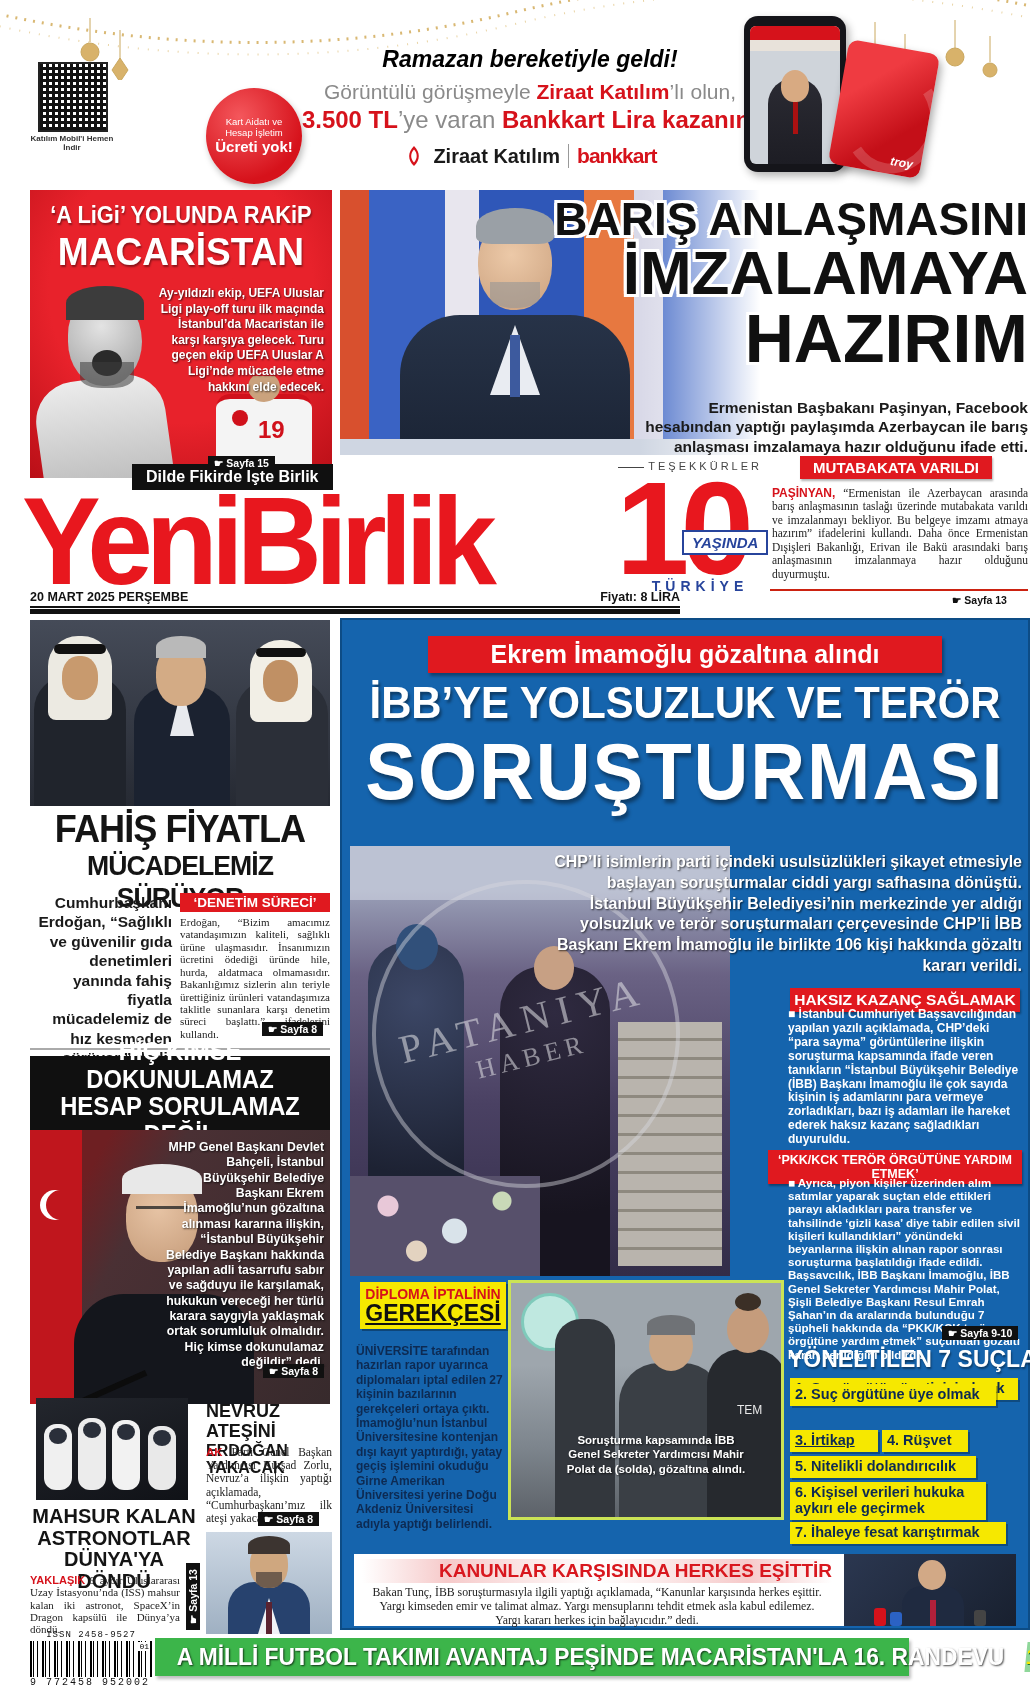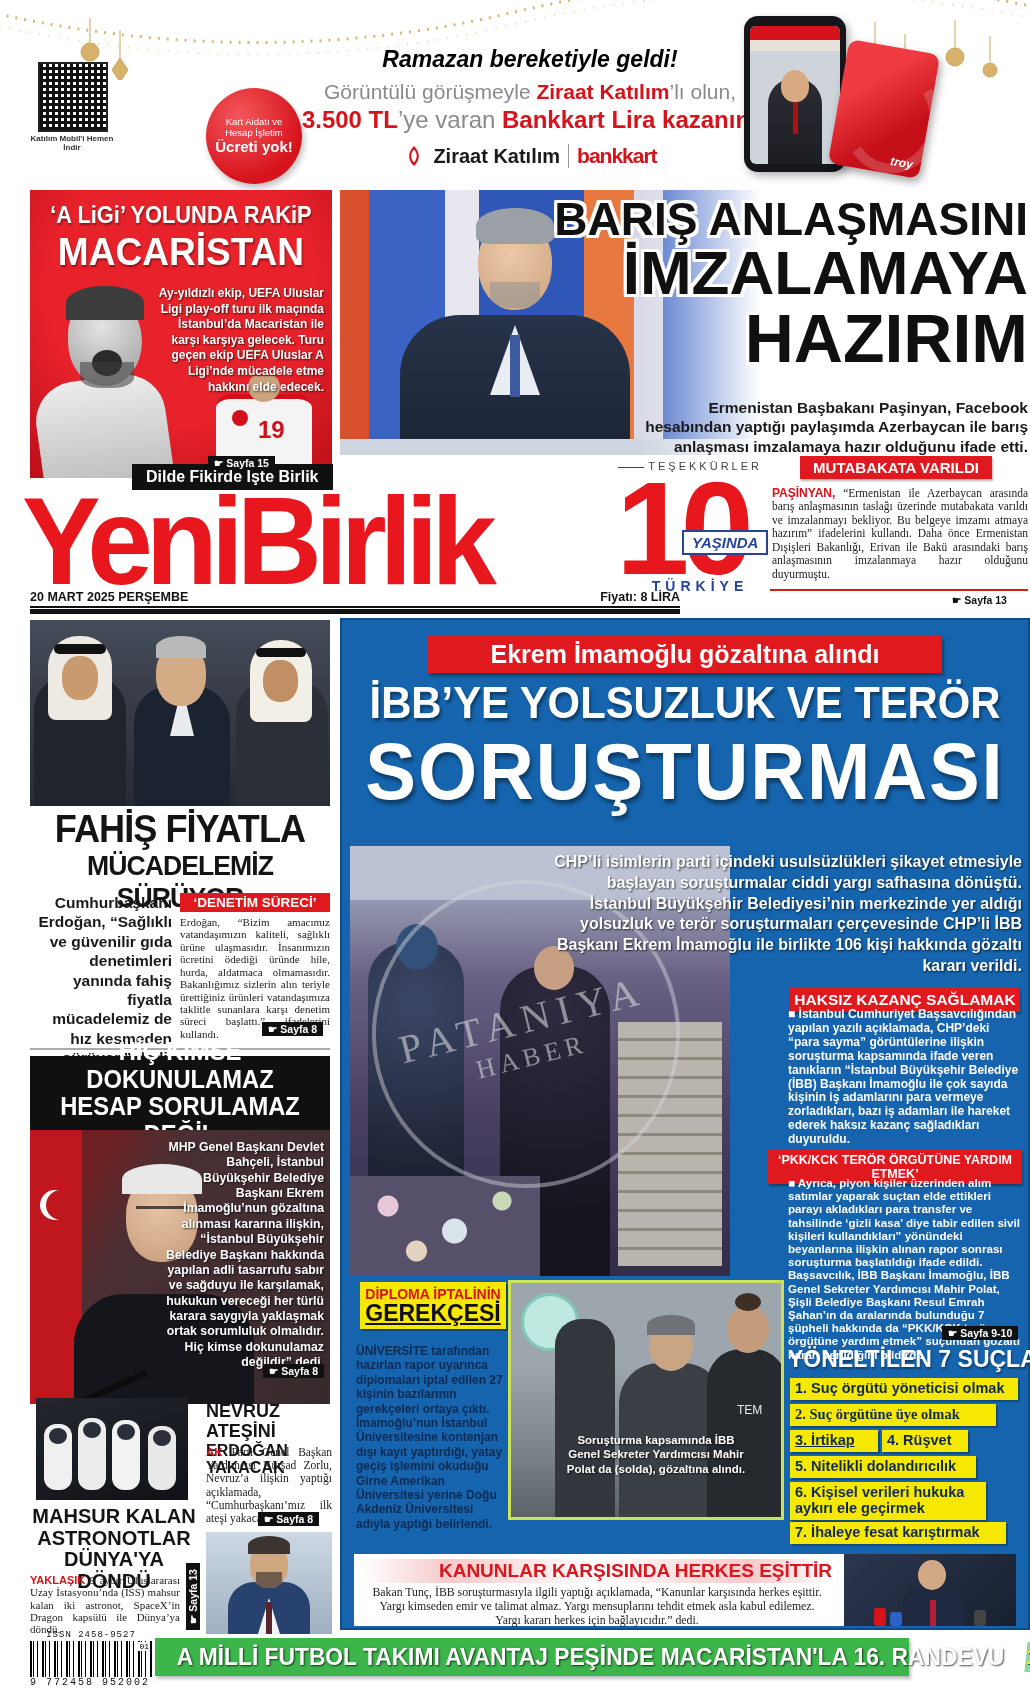--- a/index.html
+++ b/index.html
@@ -233,21 +233,21 @@
       <span>■ Ayrıca, piyon kişiler üzerinden alım satımlar yaparak suçtan elde ettikleri parayı akladıkları para transfer ve tahsilinde ‘gizli kasa’ diye tabir edilen sivil kişileri kullandıkları” yönündeki beyanlarına ilişkin alınan rapor sonrası soruşturma başlatıldığı ifade edildi. Başsavcılık, İBB Başkanı İmamoğlu, İBB Genel Sekreter Yardımcısı Mahir Polat, Şişli Belediye Başkanı Resul Emrah Şahan’ın da aralarında bulunduğu 7 şüpheli hakkında da “PKK/KCK terör örgütüne yardım etmek” suçundan gözaltı kararı verildiğini bildirdi.</span>
     </div>
     <div class="pg" style="left:600px;top:706px;">
       <span>☛</span> <span>Sayfa 9-10</span>
     </div>
 
     <div class="b" style="left:446px;top:726px;width:234px;color:#fff;font-weight:bold;font-size:23px;text-shadow:1px 2px 2px rgba(0,0,0,.4);white-space:nowrap;">
       <span>YÖNELTİLEN 7 SUÇLAMA</span>
     </div>
     <div class="chargeitem" style="left:448px;top:758px;width:218px;"><span>1. Suç örgütü yöneticisi olmak</span></div>
-    <div class="chargeitem" style="left:448px;top:784px;width:196px;font-family:Liberation Serif, serif;"><span>2. Suç örgütüne üye olmak</span></div>
+    <div class="chargeitem" style="left:448px;top:764px;width:196px;"><span>2. Suç örgütüne üye olmak</span></div>
     <div class="chargeitem" style="left:448px;top:810px;width:78px;text-decoration:underline;"><span>3. İrtikap</span></div>
     <div class="chargeitem" style="left:540px;top:810px;width:76px;"><span>4. Rüşvet</span></div>
     <div class="chargeitem" style="left:448px;top:836px;width:176px;"><span>5. Nitelikli dolandırıcılık</span></div>
     <div class="chargeitem" style="left:448px;top:862px;width:186px;height:32px;"><span>6. Kişisel verileri hukuka aykırı ele geçirmek</span></div>
     <div class="chargeitem" style="left:448px;top:902px;width:206px;"><span>7. İhaleye fesat karıştırmak</span></div>
 
     <div class="b" style="left:18px;top:662px;width:142px;background:#f6e800;text-align:center;padding:4px 2px;box-shadow:2px 2px 0 rgba(0,0,0,.3);">
       <div style="color:#d6121b;font-weight:bold;font-size:14px;"><span>DİPLOMA İPTALİNİN</span></div>
       <div style="color:#101010;font-weight:bold;font-size:23px;line-height:1;text-decoration:underline;"><span>GEREKÇESİ</span></div>
     </div>

